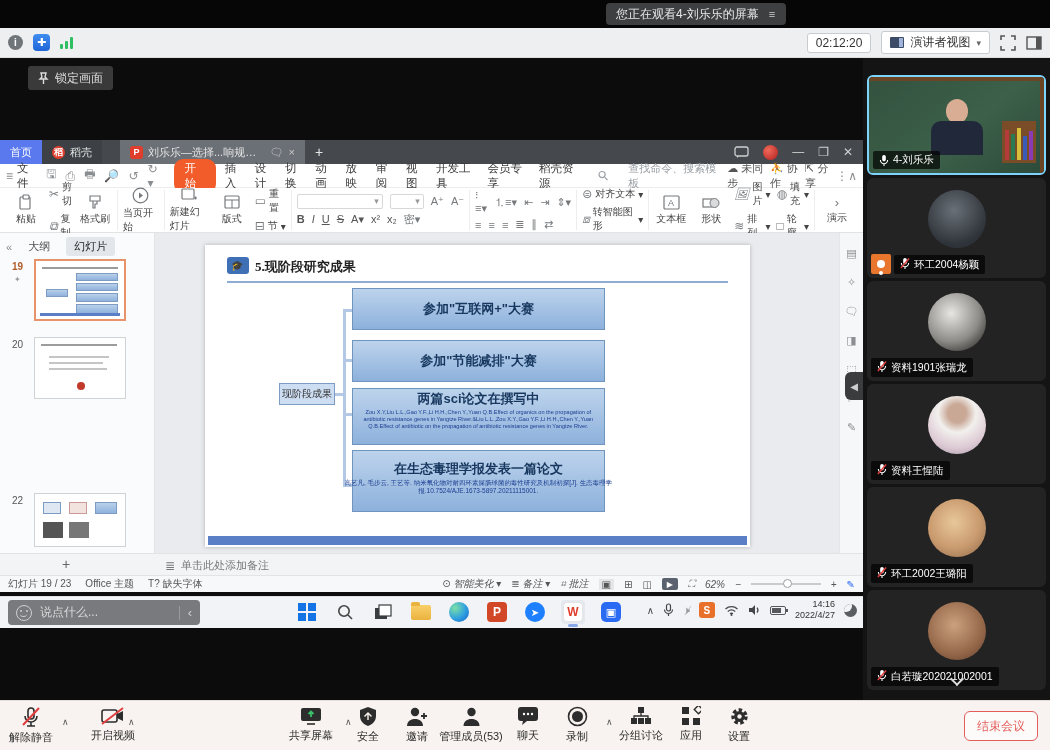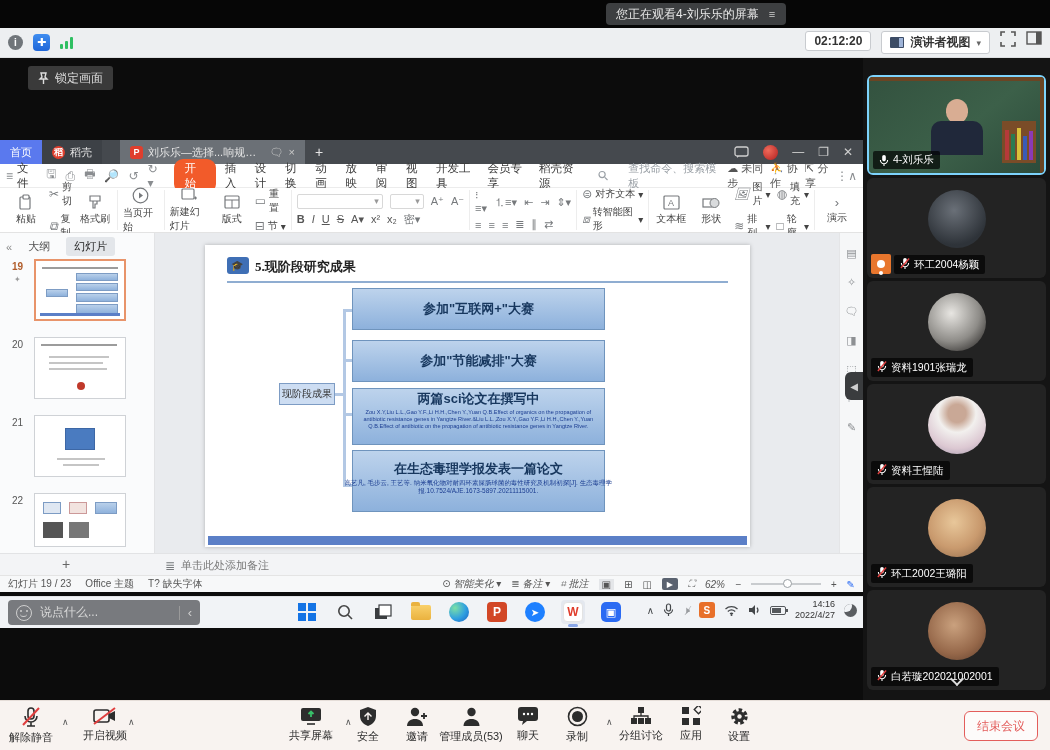--- a/index.html
+++ b/index.html
@@ -14,21 +14,21 @@
   
   .mhead{position:absolute;left:0;top:28px;width:1050px;height:30px;background:#edeff1;border-bottom:1px solid #dcdee0;
          display:flex;align-items:center;padding:0 8px;}
   .mhead .left{display:flex;align-items:center;gap:10px;}
   .infoi{width:15px;height:15px;border-radius:50%;background:#70757a;color:#fff;font-size:10px;font-weight:bold;
          display:flex;align-items:center;justify-content:center;}
   .shieldi{width:17px;height:17px;border-radius:4px;background:linear-gradient(#3f8df0,#1f66d8);color:#fff;
            font-size:11px;display:flex;align-items:center;justify-content:center;}
   .sig{display:flex;align-items:flex-end;gap:2px;height:13px;}
   .sig i{display:block;width:3px;background:#2fbf62;border-radius:1px;}
-  .mhead .right{margin-left:auto;display:flex;align-items:flex-start;gap:10px;font-weight:bold;}
+  .mhead .right{margin-left:auto;display:flex;align-items:center;gap:10px;}
   .timerbox{background:#fff;border:1px solid #c8cbcf;border-radius:3px;padding:2px 8px;font-size:12px;color:#333;}
   .viewbtn{background:#fff;border:1px solid #c8cbcf;border-radius:3px;padding:2px 8px;font-size:12px;color:#333;
            display:flex;align-items:center;gap:6px;}
   .viewbtn .vicon{width:14px;height:11px;background:#5b6holder;}
   .vicon{position:relative;width:14px;height:11px;background:#3c4c66;border-radius:1px;}
   .vicon:after{content:"";position:absolute;right:1px;top:1px;width:4px;height:9px;background:#9fb4d8;}
   .carety{color:#666;font-size:9px;}
   
   .share{position:absolute;left:0;top:58px;width:863px;height:642px;background:#0c0c0c;}
   .lockbtn{position:absolute;left:28px;top:8px;height:24px;background:#3a3a3a;border-radius:3px;color:#ddd;
@@ -436,28 +436,20 @@
             <span class="tnum">20</span>
             <div class="thumb">
               <i class="mini-line" style="left:6px;top:6px;width:76px;height:2px;"></i>
               <i class="mini-line" style="left:14px;top:18px;width:60px;height:2px;background:#c5c5c5;"></i>
               <i class="mini-line" style="left:14px;top:24px;width:54px;height:2px;background:#c5c5c5;"></i>
               <i class="mini-line" style="left:14px;top:30px;width:58px;height:2px;background:#c5c5c5;"></i>
               <span style="position:absolute;left:42px;bottom:8px;width:8px;height:8px;border-radius:50%;background:#c0392b;"></span>
             </div>
           </div>
 
-          <div class="thumb-row" style="top:182px;height:70px;">
-            <span class="tnum">21</span>
-            <div class="thumb">
-              <i class="mini-box" style="left:30px;top:12px;width:30px;height:22px;background:#4a7bc0;border-color:#3d67a5;"></i>
-              <i class="mini-line" style="left:22px;top:42px;width:48px;height:2px;background:#c5c5c5;"></i>
-              <i class="mini-line" style="left:28px;top:48px;width:36px;height:2px;background:#c5c5c5;"></i>
-            </div>
-          </div>
 
           <div class="thumb-row" style="top:260px;height:58px;">
             <span class="tnum">22</span>
             <div class="thumb" style="height:54px;">
               <i class="mini-box" style="left:8px;top:8px;width:18px;height:12px;background:#dfe7f2;"></i>
               <i class="mini-box" style="left:34px;top:8px;width:18px;height:12px;background:#f2e3df;border-color:#c99;"></i>
               <i class="mini-box" style="left:60px;top:8px;width:22px;height:12px;"></i>
               <i class="mini-line" style="left:8px;top:28px;width:20px;height:16px;background:#555;"></i>
               <i class="mini-line" style="left:34px;top:28px;width:20px;height:16px;background:#777;"></i>
             </div>
@@ -705,21 +697,21 @@
       <span class="micoff-wrap">
           <svg width="20" height="22" viewBox="0 0 20 22">
             <rect x="7" y="2" width="6" height="11" rx="3" fill="none" stroke="#2d2d2d" stroke-width="1.6"></rect>
             <path d="M4 10a6 6 0 0 0 12 0M10 16v4M6 20h8" fill="none" stroke="#2d2d2d" stroke-width="1.6"></path>
             <path d="M2 19L18 2" stroke="#e03e3e" stroke-width="2"></path>
           </svg>
         </span>
       <span>解除静音</span>
     </div>
     <span class="mcaret" style="left:62px;">∧</span>
-    <div class="mi" style="left:76px;width:58px;">
+    <div class="mi" style="left:84px;width:58px;">
       <span class="micoff-wrap">
           <svg width="24" height="20" viewBox="0 0 24 20">
             <rect x="1" y="4" width="15" height="12" rx="2" fill="none" stroke="#2d2d2d" stroke-width="1.6"></rect>
             <path d="M16 8l6-3v10l-6-3z" fill="#2d2d2d"></path>
             <path d="M1 18L22 2" stroke="#e03e3e" stroke-width="2"></path>
           </svg>
         </span>
       <span>开启视频</span>
     </div>
     <span class="mcaret" style="left:128px;">∧</span>

